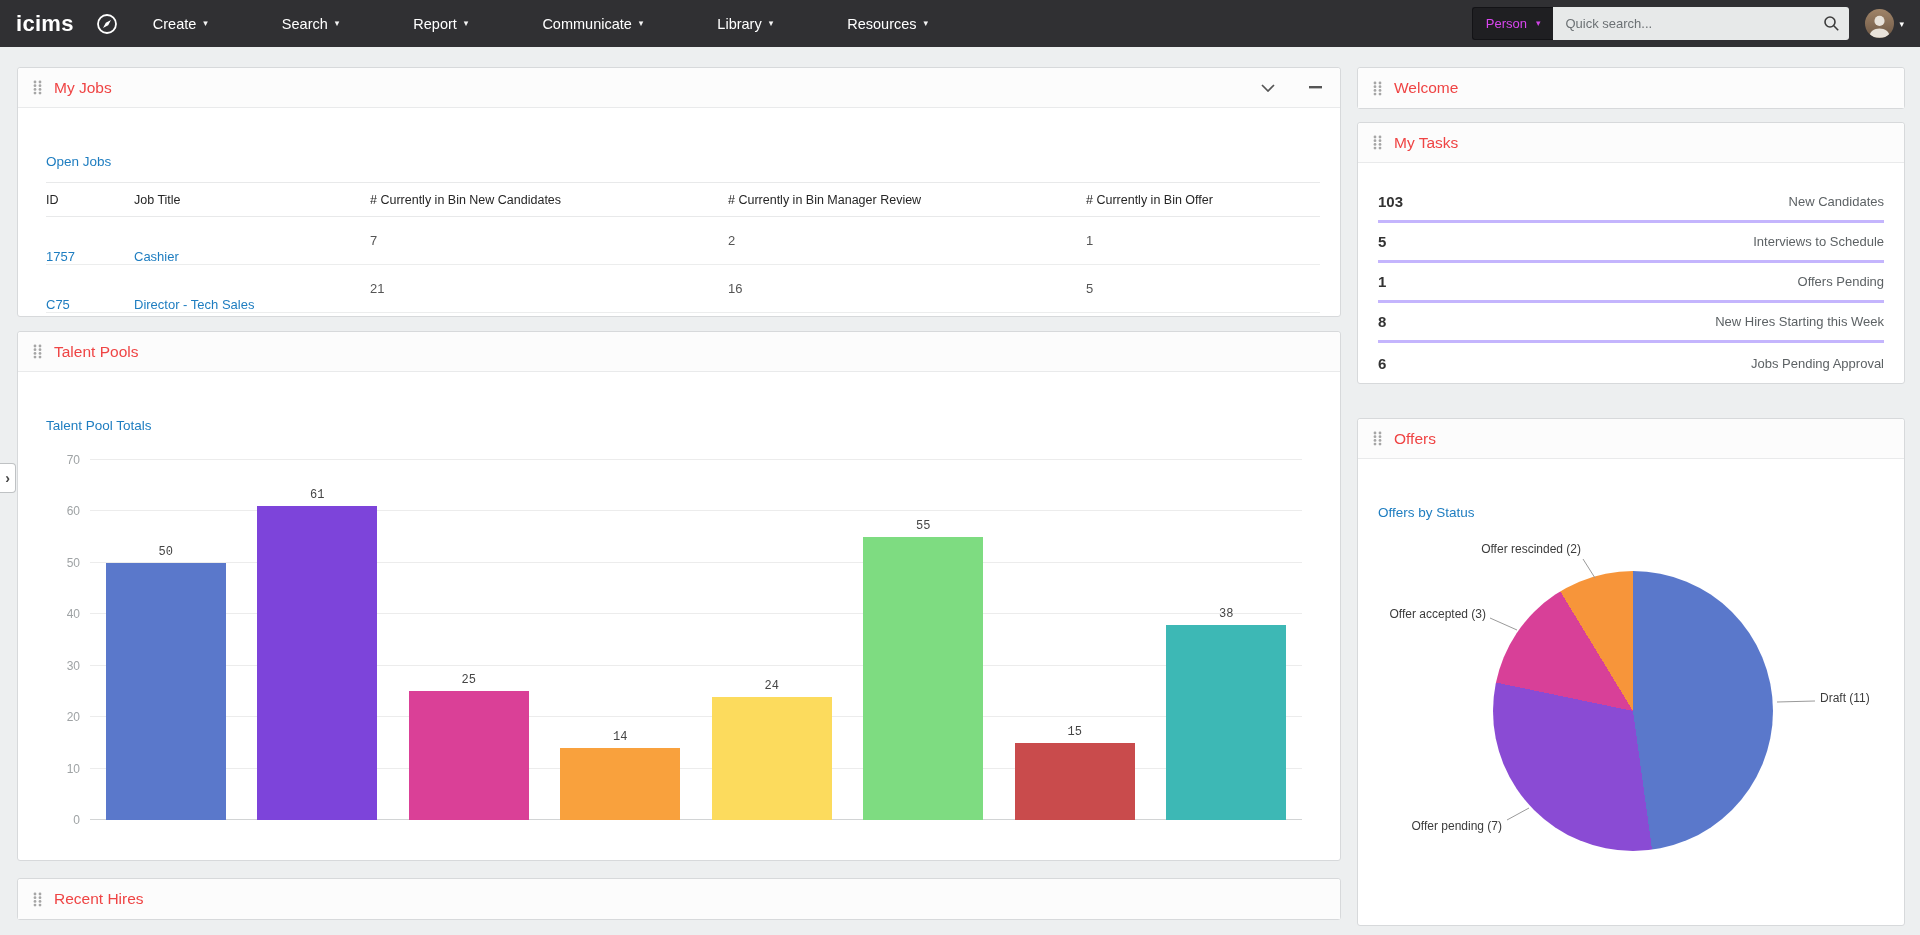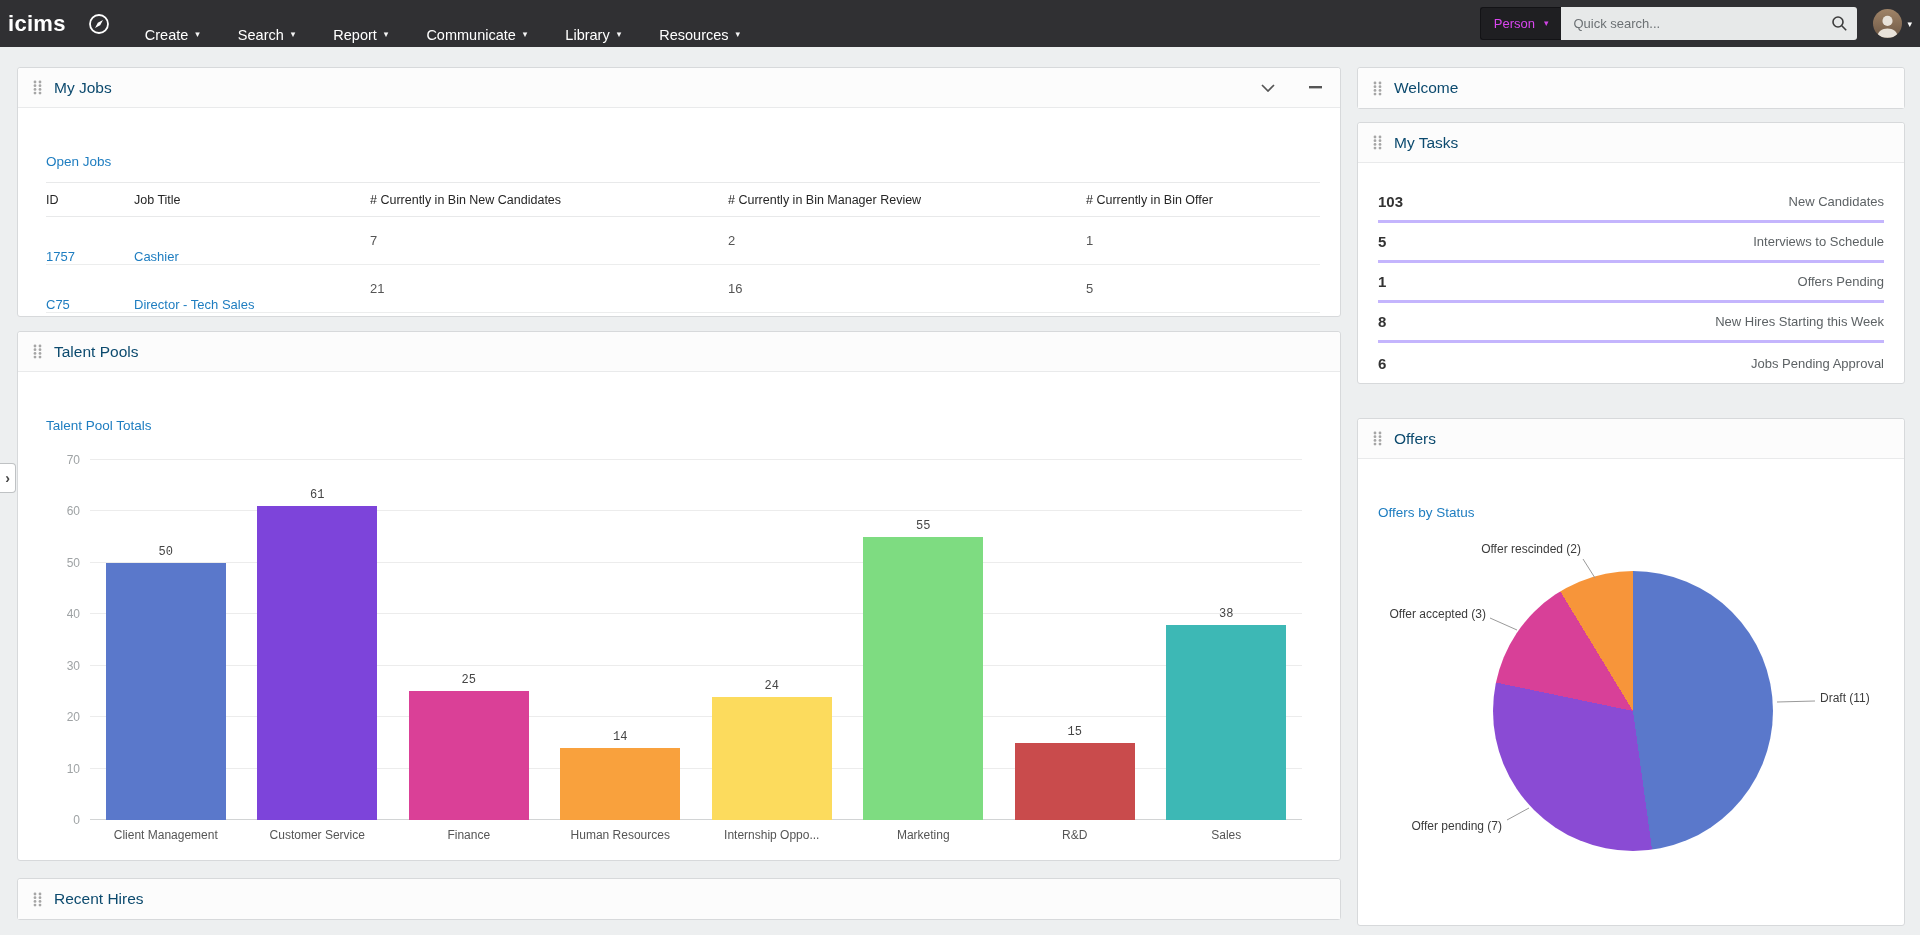--- a/index.html
+++ b/index.html
@@ -7,25 +7,25 @@
   body {
     position:relative; overflow:hidden;
     background:#edeff0;
     font-family:"Liberation Sans", sans-serif;
     color:#3e3e40;
   }
   
   .topbar {
     position:absolute; top:0; left:0; right:0; height:47px;
     background:#303033; display:flex; align-items:center;
-    padding:0 8px; color:#fff; z-index:10;
+    padding:0 16px; color:#fff; z-index:10;
   }
   .logo { font-size:22px; font-weight:700; letter-spacing:.3px; margin-right:20px; cursor:pointer; }
   .switcher { width:26px; height:26px; margin-right:14px; display:flex; align-items:center; justify-content:center; cursor:pointer; }
-  .menu { display:flex; align-items:flex-end; height:38px; }
+  .menu { display:flex; align-items:center; height:38px;gap:36px; }
   .menu-item { display:flex; align-items:center; gap:7px; padding:0 19px; font-size:14.5px; cursor:pointer; }
   .caret { font-size:9px; opacity:.95; line-height:1; }
   .topbar-right { margin-left:auto; display:flex; align-items:center; }
   .scope-btn {
     height:33px; background:#1f1f22; border:1px solid #131316; border-right:none;
     color:#d946ef; font-size:13px; display:flex; align-items:center; gap:9px;
     padding:0 13px; border-radius:3px 0 0 3px; cursor:pointer; font-family:inherit;
   }
   .searchbox {
     height:33px; width:296px; background:#e7e9e9; border-radius:0 3px 3px 0;
@@ -47,21 +47,21 @@
   .page { position:absolute; top:47px; left:0; right:0; bottom:0; }
   .col-left  { position:absolute; left:17px;  top:20px; width:1324px; }
   .col-right { position:absolute; left:1357px; top:20px; width:548px; }
 
   .panel { background:#fff; border:1px solid #d7d9db; border-radius:3px; }
   .panel-header {
     height:40px; display:flex; align-items:center; gap:11px; padding:0 14px;
     background:#fcfcfc; border-radius:3px 3px 0 0;
   }
   .panel.expanded > .panel-header { border-bottom:1px solid #e9eaeb; }
-  .panel-title { font-size:15.5px; color:#0c4a6e; }
+  .panel-title { font-size:15.5px; color:#ef4444; }
   .drag-handle { cursor:grab; display:flex; padding:2px 1px; }
   .header-actions { margin-left:auto; display:flex; align-items:center; gap:26px; }
   .icon-btn { background:none; border:none; display:flex; align-items:center; cursor:pointer; padding:4px; }
 
   .link { color:#1e7dc0; font-size:13.5px; text-decoration:none; cursor:pointer; display:inline-block;margin-top:32px; }
 
   
   .panel-mv { margin-bottom:14px; }
   #my-jobs { height:250px; }
   #my-jobs .panel-body { padding:14px 20px 0 28px; }
@@ -336,30 +336,20 @@
                     <div class="bar-value">15</div>
                   </div>
                 </div>
                 <div class="bar-slot">
                   <div class="bar" style="height: 54.2857%; background: rgb(61, 184, 181);">
                     <div class="bar-value">38</div>
                   </div>
                 </div>
               </div>
           </div>
-          <div class="cats-row">
-              <div class="cat-label">Client Management</div>
-              <div class="cat-label">Customer Service</div>
-              <div class="cat-label">Finance</div>
-              <div class="cat-label">Human Resources</div>
-              <div class="cat-label">Internship Oppo...</div>
-              <div class="cat-label">Marketing</div>
-              <div class="cat-label">R&amp;D</div>
-              <div class="cat-label">Sales</div>
-            </div>
         </div>
       </div>
     </div>
 
     <div class="panel" id="recent-hires">
       <div class="panel-header">
         <span class="drag-handle">
           <svg width="9" height="15" viewBox="0 0 9 15">
               <g fill="#a6a6a6">
             <circle cx="2" cy="2" r="1.4"></circle>

